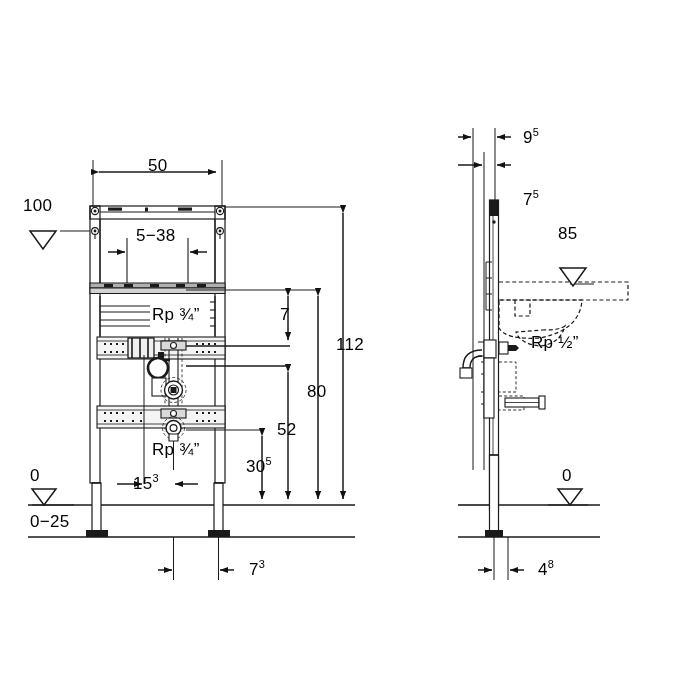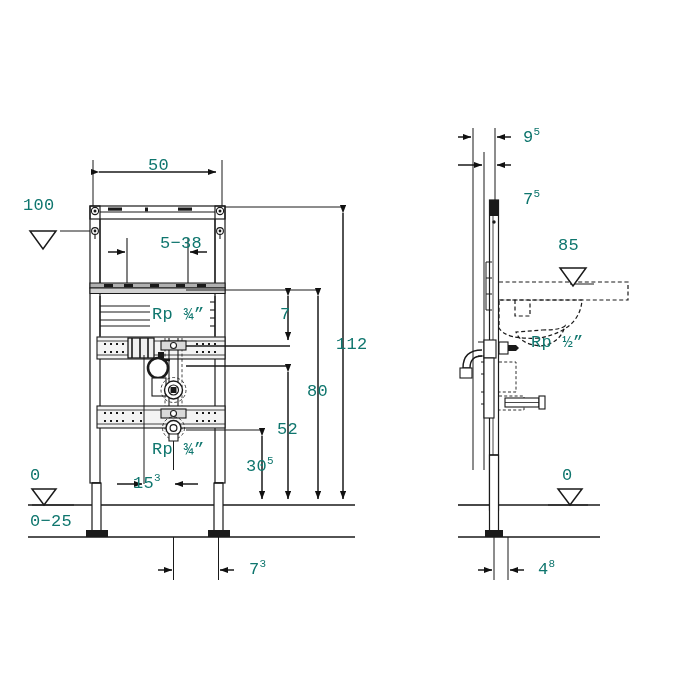--- a/index.html
+++ b/index.html
@@ -1,21 +1,21 @@
 <!DOCTYPE html>
 <html><head>
 <meta charset="utf-8">
 <style>
   html,body{margin:0;padding:0;background:#ffffff;}
   body{width:700px;height:700px;position:relative;overflow:hidden;
        font-family:"Liberation Sans", sans-serif;color:#1a1a1a;}
   #stage{position:absolute;left:0;top:0;width:700px;height:700px;}
   svg{display:block;}
-  .lbl{position:absolute;font-family:Liberation Mono, monospace;
-       font-size:17px;color:#0f766e;white-space:nowrap;letter-spacing:.3px;}
+  .lbl{position:absolute;font-family:Liberation Sans, sans-serif;
+       font-size:17px;color:#000000;white-space:nowrap;letter-spacing:.3px;}
   .lbl sup{font-size:11px;vertical-align:super;letter-spacing:0;}
 </style>
 </head>
 <body>
 
 <div id="stage">
 
 <svg width="700" height="700" viewBox="0 0 700 700">
   <defs>
     <marker id="ar" markerWidth="9" markerHeight="9" refX="8.4" refY="3.2" orient="auto" markerUnits="userSpaceOnUse">
@@ -368,21 +368,21 @@
     <path d="M560,268 L586,268 L573,286 z"></path>
     <path d="M558,489 L582,489 L570,505 z"></path>
   </g>
 
 </svg>
 
 <div class="lbl" style="left:148px;top:156px;">50</div>
 
 <div class="lbl" style="left:23px;top:196px;">100</div>
 
-<div class="lbl" style="left:136px;top:234px;margin-left:24px;">5−38</div>
+<div class="lbl" style="left:136px;top:226px;">5−38</div>
 
 <div class="lbl" style="left:152px;top:305px;">Rp ¾”</div>
 
 <div class="lbl" style="left:280px;top:305px;">7</div>
 
 <div class="lbl" style="left:336px;top:335px;">112</div>
 
 <div class="lbl" style="left:307px;top:382px;">80</div>
 
 <div class="lbl" style="left:277px;top:420px;">52</div>
@@ -396,21 +396,21 @@
 <div class="lbl" style="left:30px;top:466px;">0</div>
 
 <div class="lbl" style="left:30px;top:512px;">0−25</div>
 
 <div class="lbl" style="left:249px;top:558px;"><span>7</span><sup>3</sup></div>
 
 <div class="lbl" style="left:523px;top:126px;"><span>9</span><sup>5</sup></div>
 
 <div class="lbl" style="left:523px;top:148px;margin-top:40px;"><span>7</span><sup>5</sup></div>
 
-<div class="lbl" style="left:558px;top:236px;">85</div>
+<div class="lbl" style="left:558px;top:224px;">85</div>
 
 <div class="lbl" style="left:531px;top:333px;">Rp ½”</div>
 
 <div class="lbl" style="left:562px;top:466px;">0</div>
 
 <div class="lbl" style="left:538px;top:558px;"><span>4</span><sup>8</sup></div>
 
 </div>
 
 </body></html>

